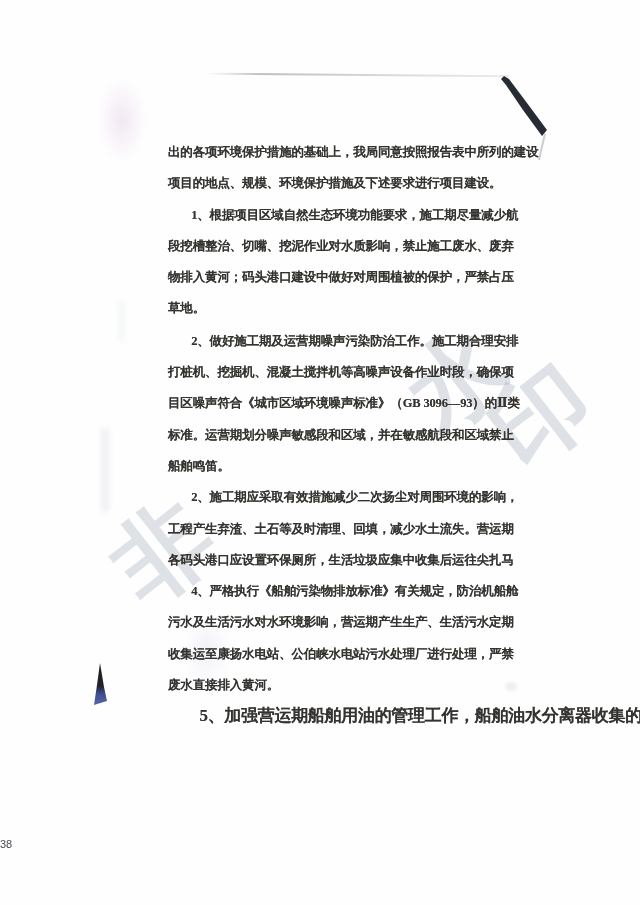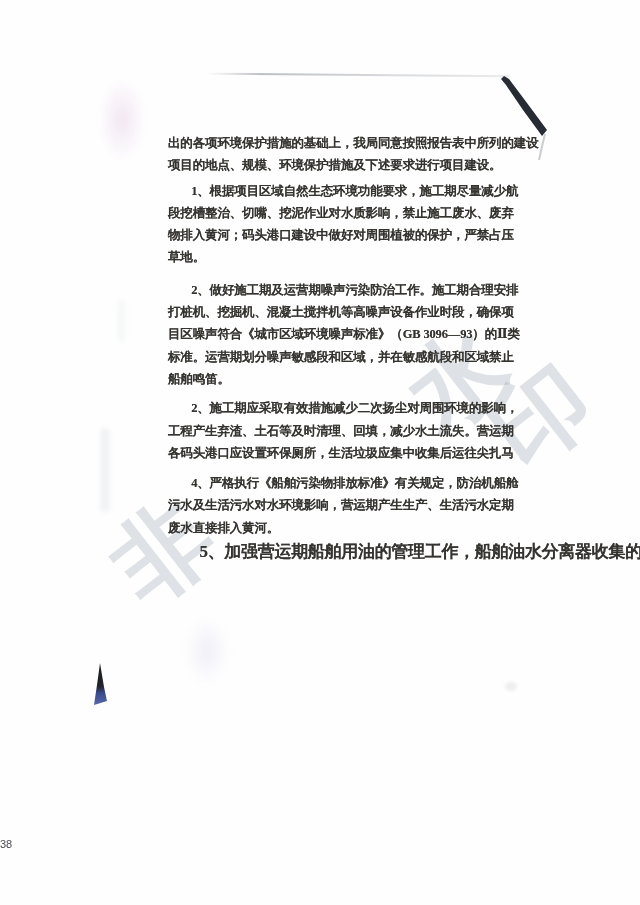--- a/index.html
+++ b/index.html
@@ -21,21 +21,21 @@
     position: absolute;
     left: 168px;
     top: 132px;
     width: 358px;
     color: #34332f;
     font-size: 12.5px;
     line-height: 22.3px;
     font-weight: 600;
     letter-spacing: -0.15px;
   }
-  .line { white-space: nowrap; }
+  .line { white-space: nowrap; margin-top: 9px; }
   .line.indent { padding-left: 1.85em; }
   .para-heading { margin-top: 2px; }
   .para-p1 { margin-top: 3px; }
   .para-p2 { margin-top: 10px; }
   .para-p3 { margin-top: 7px; }
   .para-p4 { margin-top: 8px; }
   .para-p5 { margin-top: 2px; font-size: 17px; letter-spacing: -0.3px; }
 
   
   #text-block { text-shadow: 0 0 0.4px rgba(40,40,40,0.55); }
@@ -169,20 +169,21 @@
         <div class="line">船舶鸣笛。</div>
       </div>
       <div class="para para-p3">
         <div class="line indent">2、施工期应采取有效措施减少二次扬尘对周围环境的影响，</div>
         <div class="line">工程产生弃渣、土石等及时清理、回填，减少水土流失。营运期</div>
         <div class="line">各码头港口应设置环保厕所，生活垃圾应集中收集后运往尖扎马</div>
       </div>
       <div class="para para-p4">
         <div class="line indent">4、严格执行《船舶污染物排放标准》有关规定，防治机船舱</div>
         <div class="line">污水及生活污水对水环境影响，营运期产生生产、生活污水定期</div>
+        <div class="line">收集运至康扬水电站、公伯峡水电站污水处理厂进行处理，严禁</div>
         <div class="line">废水直接排入黄河。</div>
       </div>
       <div class="para para-p5">
         <div class="line indent">5、加强营运期船舶用油的管理工作，船舶油水分离器收集的废油</div>
       </div>
     </div>
 
   <svg id="ink-triangle" viewBox="0 0 22 46" width="22" height="46">
     <defs>
       <linearGradient id="tg" x1="0" y1="0" x2="0" y2="1">

